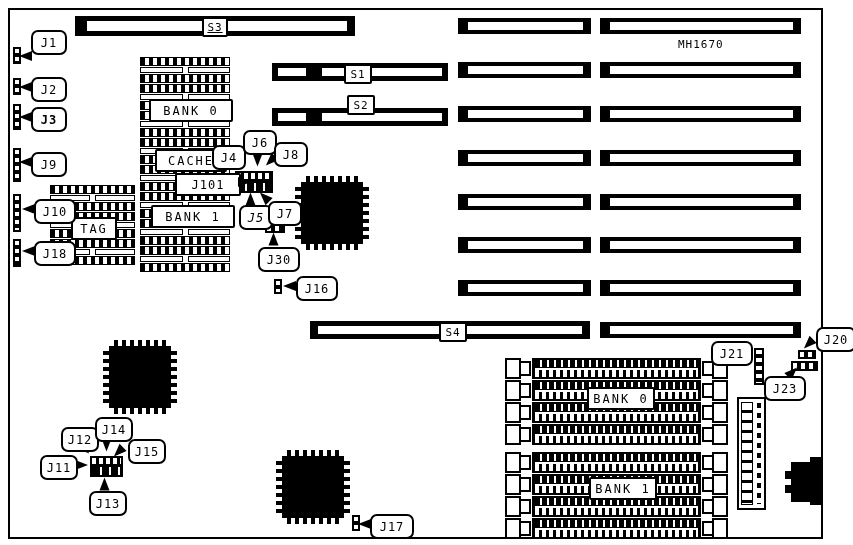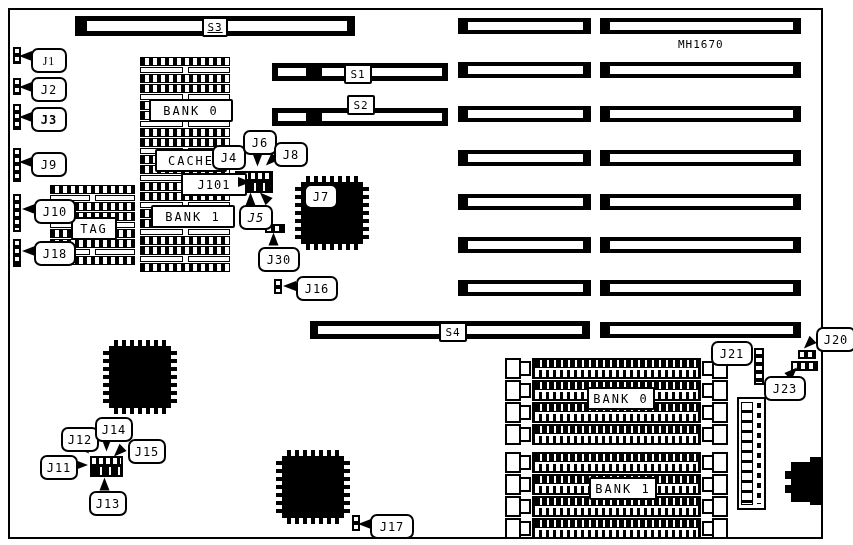--- a/index.html
+++ b/index.html
@@ -240,21 +240,21 @@
       <div class="pins"></div>
       <div class="mid">
         <span></span>
         <span></span>
       </div>
       <div class="pins"></div>
     </div>
 
   <div class="zone-label" style="left:149px;top:99px;width:80px;height:19px;">BANK 0</div>
   <div class="zone-label" style="left:155px;top:149px;width:68px;height:19px;">CACHE</div>
-  <div class="zone-label" style="left:181px;top:173px;width:62px;height:19px;letter-spacing:1px;">J101</div>
+  <div class="zone-label" style="left:175px;top:173px;width:62px;height:19px;letter-spacing:1px;">J101</div>
   <div class="arr" style="left:238px;top:177px;transform:rotate(0deg);"></div>
   <div class="zone-label" style="left:151px;top:205px;width:80px;height:19px;">BANK 1</div>
   <div class="zone-label" style="left:71px;top:217px;width:42px;height:19px;">TAG</div>
 
   <div class="jblock" style="left:235px;top:171px;width:38px;height:22px;"></div>
 
   <div class="jblock" style="left:90px;top:456px;width:33px;height:21px;"></div>
 
   <div class="chip" style="left:295px;top:176px;width:74px;height:74px;">
     <div class="core"></div>
@@ -354,42 +354,42 @@
 
   <div id="power-conn">
     <div class="col"></div>
       <div class="dash"></div>
   </div>
   <div class="kb" style="left:791px;top:462px;width:20px;height:40px;"></div>
   <div class="kb" style="left:810px;top:457px;width:11px;height:48px;"></div>
   <div class="kb" style="left:785px;top:471px;width:6px;height:8px;"></div>
   <div class="kb" style="left:785px;top:485px;width:6px;height:8px;"></div>
 
-  <div class="callout" style="left:31px;top:48px;width:32px;height:21px;font-family:Liberation Serif, serif;">J1</div>
+  <div class="callout" style="left:31px;top:30px;width:32px;height:21px;">J1</div>
   <div class="arr" style="left:19px;top:51px;transform:rotate(180deg);"></div>
   <div class="callout" style="left:31px;top:77px;width:32px;height:21px;">J2</div>
   <div class="arr" style="left:19px;top:82px;transform:rotate(180deg);"></div>
   <div class="callout" style="left:31px;top:107px;width:32px;height:21px;font-weight:bold;">J3</div>
   <div class="arr" style="left:19px;top:112px;transform:rotate(180deg);"></div>
   <div class="callout" style="left:31px;top:152px;width:32px;height:21px;">J9</div>
   <div class="arr" style="left:19px;top:157px;transform:rotate(180deg);"></div>
   <div class="callout" style="left:34px;top:199px;width:38px;height:21px;">J10</div>
   <div class="arr" style="left:22px;top:204px;transform:rotate(180deg);"></div>
   <div class="callout" style="left:34px;top:241px;width:38px;height:21px;">J18</div>
   <div class="arr" style="left:22px;top:246px;transform:rotate(180deg);"></div>
 
   <div class="callout" style="left:212px;top:145px;width:30px;height:21px;">J4</div>
   <div class="arr" style="left:226px;top:159px;transform:rotate(45deg);"></div>
   <div class="callout" style="left:243px;top:130px;width:30px;height:21px;">J6</div>
   <div class="arr" style="left:251px;top:155px;transform:rotate(90deg);"></div>
   <div class="callout" style="left:274px;top:142px;width:30px;height:21px;">J8</div>
   <div class="arr" style="left:264px;top:156px;transform:rotate(135deg);"></div>
   <div class="callout" style="left:239px;top:205px;width:30px;height:21px;font-style:italic;">J5</div>
   <div class="arr" style="left:244px;top:194px;transform:rotate(-90deg);"></div>
-  <div class="callout" style="left:268px;top:184px;width:30px;height:21px;margin-left:36px;">J7</div>
+  <div class="callout" style="left:268px;top:201px;width:30px;height:21px;">J7</div>
   <div class="arr" style="left:258px;top:192px;transform:rotate(-135deg);"></div>
 
   <div class="callout" style="left:258px;top:247px;width:38px;height:21px;">J30</div>
   <div class="arr" style="left:267px;top:234px;transform:rotate(-90deg);"></div>
   <div class="callout" style="left:296px;top:276px;width:38px;height:21px;">J16</div>
   <div class="arr" style="left:283px;top:281px;transform:rotate(180deg);"></div>
   <div class="callout" style="left:370px;top:514px;width:40px;height:21px;">J17</div>
   <div class="arr" style="left:358px;top:519px;transform:rotate(180deg);"></div>
 
   <div class="callout" style="left:40px;top:455px;width:34px;height:21px;">J11</div>

